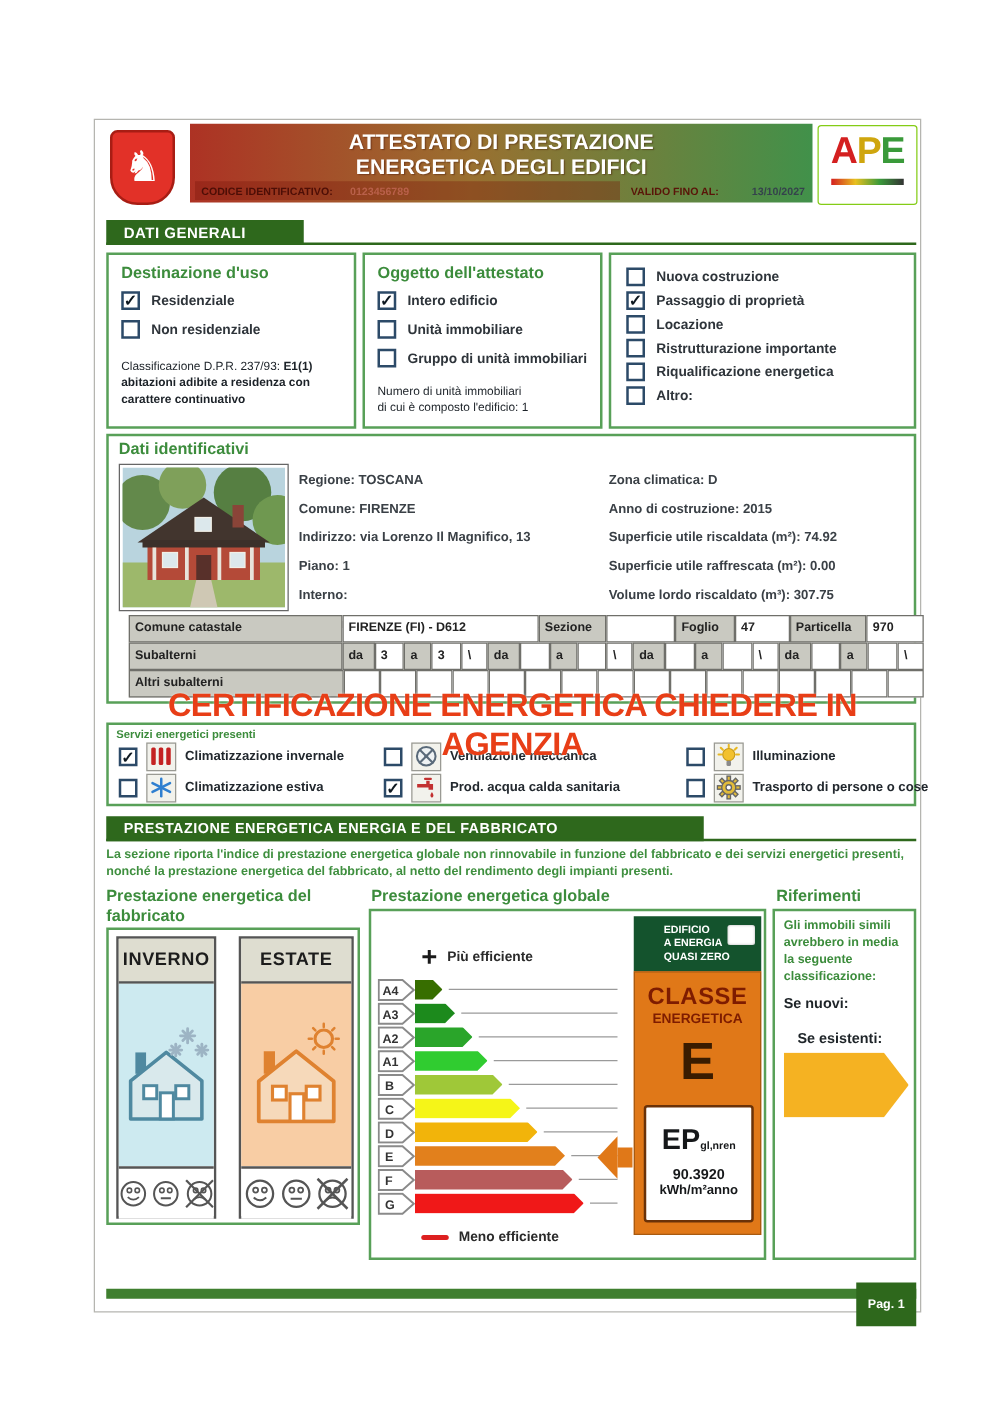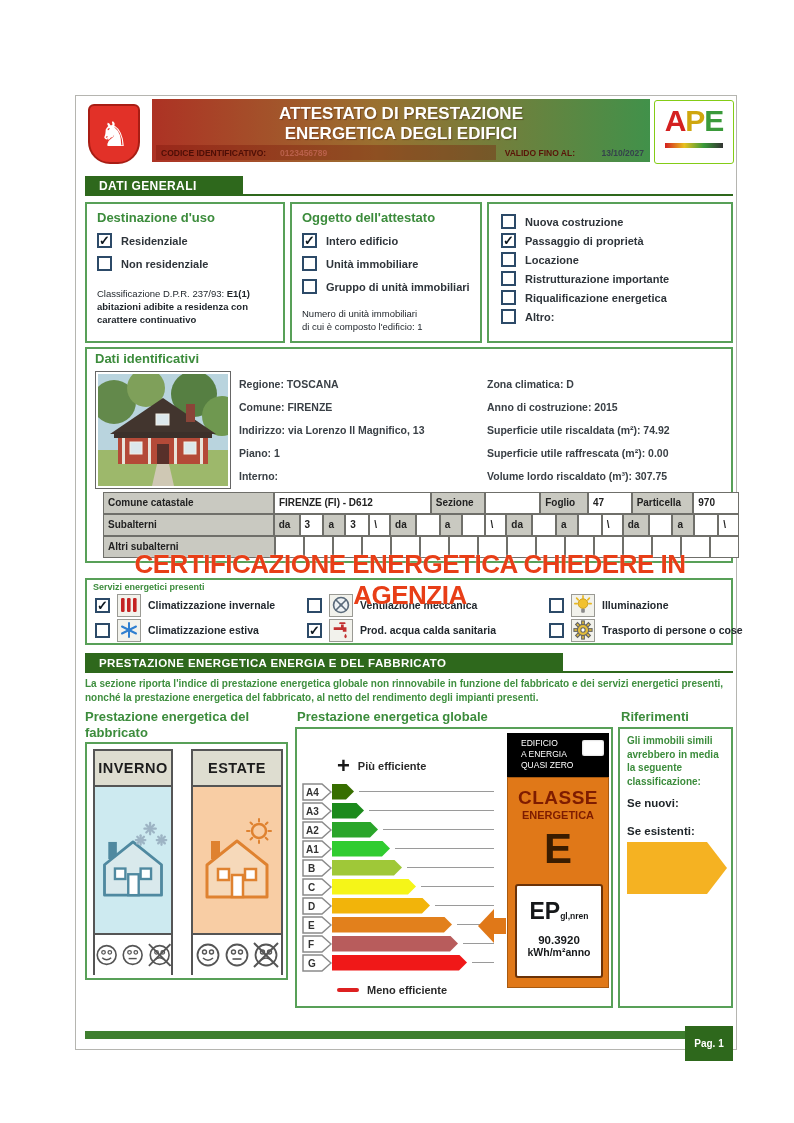--- a/index.html
+++ b/index.html
@@ -47,21 +47,21 @@
   .panel-title{font-weight:bold;font-size:13px;line-height:16px;color:#3c8c3c;}
   .season-col{position:absolute;border:2px solid #555;box-sizing:border-box;}
   .season-head{height:34px;background:#deddd0;border-bottom:2px solid #555;display:flex;align-items:center;justify-content:center;font-weight:bold;font-size:14.5px;color:#1c1c1c;letter-spacing:.5px;}
   .season-body{height:146px;display:flex;align-items:center;justify-content:center;}
   .season-smiles{height:40px;background:#fff;border-top:2px solid #555;display:flex;align-items:center;justify-content:center;gap:3px;}
   
   .scale-row{display:flex;align-items:center;height:19px;}
   .scale-bar{height:16px;clip-path:polygon(0 0,calc(100% - 8px) 0,100% 50%,calc(100% - 8px) 100%,0 100%);}
   .scale-line{flex:1;border-top:1.5px solid #9a9a9a;margin:0 4px 0 5px;}
   svg.tag text{font-family:"Liberation Sans",sans-serif;font-weight:bold;font-size:10px;fill:#333;}
-  .nzeb{background:#000000;color:#fff;font-weight:normal;font-size:8.5px;line-height:11px;padding:5px 14px;box-sizing:border-box;}
+  .nzeb{background:#14532d;color:#fff;font-weight:bold;font-size:8.5px;line-height:11px;padding:5px 24px;box-sizing:border-box;}
   .nzeb-cb{position:absolute;right:5px;top:7px;width:22px;height:16px;background:#fff;border-radius:2px;box-shadow:inset 0 0 2px rgba(0,0,0,.35);}
   .classe-box{background:#e07818;border:1px solid #a85a10;box-sizing:border-box;text-align:center;}
   .classe-w1{font-weight:bold;font-size:19px;letter-spacing:.5px;color:#7e1c00;margin-top:9px;}
   .classe-w2{font-weight:bold;font-size:11px;color:#7e1c00;}
   .classe-v{font-weight:bold;font-size:42px;color:#3a1c00;margin-top:4px;}
   .ep-box{position:absolute;left:7px;bottom:9px;width:88px;height:94px;background:#fff;border:2px solid #6a3208;border-radius:3px;text-align:center;box-sizing:border-box;}
   .ep-main{font-weight:bold;font-size:23px;color:#16181a;margin-top:14px;line-height:22px;}
   .ep-sub{font-weight:bold;font-size:8.5px;color:#16181a;}
   .ep-val{font-weight:bold;font-size:11.5px;color:#16181a;margin-top:7px;}
   .ep-unit{font-weight:bold;font-size:10.5px;color:#16181a;}
@@ -601,21 +601,21 @@
     <div class="eff-row" style="left:40px;top:255px;">
       <span class="meno-dash"></span>
       <span class="eff-label">Meno efficiente</span>
     </div>
   </div>
 
   <div class="abs panel-title" style="left:621px;top:709px;">Riferimenti</div>
   <div class="abs gbox" style="left:618px;top:727px;width:115px;height:281px;padding:5px 7px;">
     <div class="rif-desc">Gli immobili simili avrebbero in media la seguente classificazione:</div>
     <div class="rif-sub">Se nuovi:</div>
-    <div class="rif-sub" style="margin-top:16px;">Se esistenti:</div>
+    <div class="rif-sub" style="margin-top:16px;margin-left:11px;">Se esistenti:</div>
     <div class="rif-arrow" style="width: 100px; height: 52px; margin-top: 5px; background: rgb(245, 178, 34);">
       <span></span>
     </div>
   </div>
 
   <div class="abs foot-bar" style="left:85px;top:1031px;width:648px;height:8px;"></div>
   <div class="abs foot-page" style="left:685px;top:1026px;width:48px;height:35px;">Pag. 1</div>
 
 </div>
 

